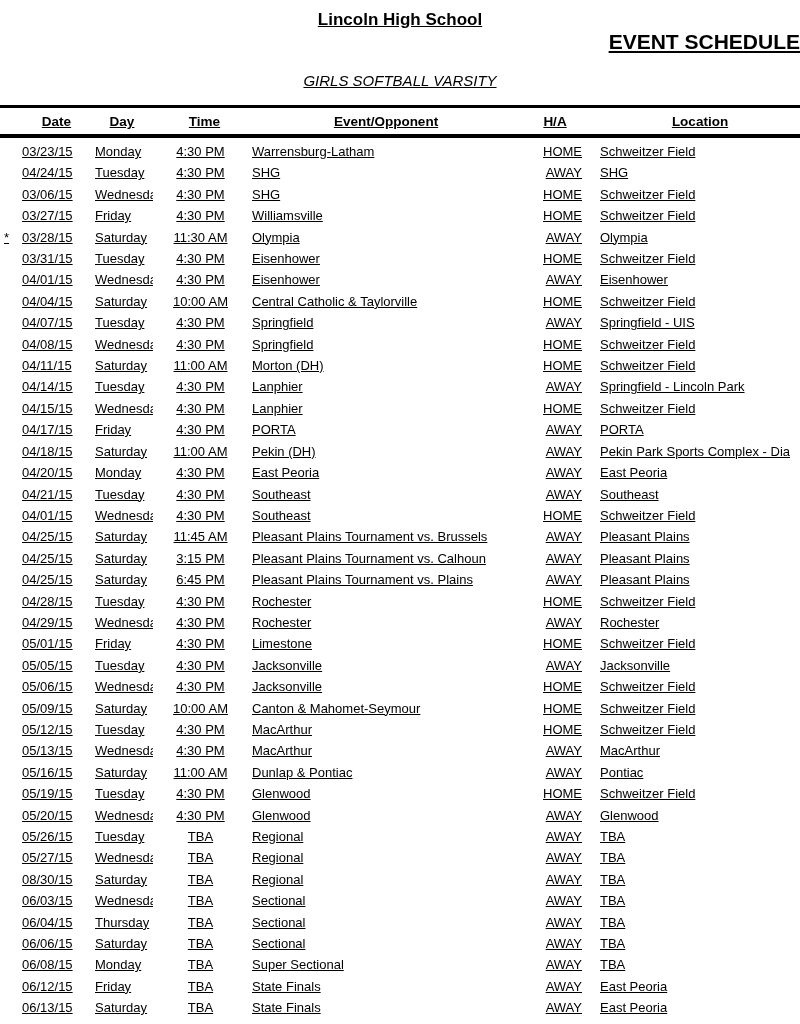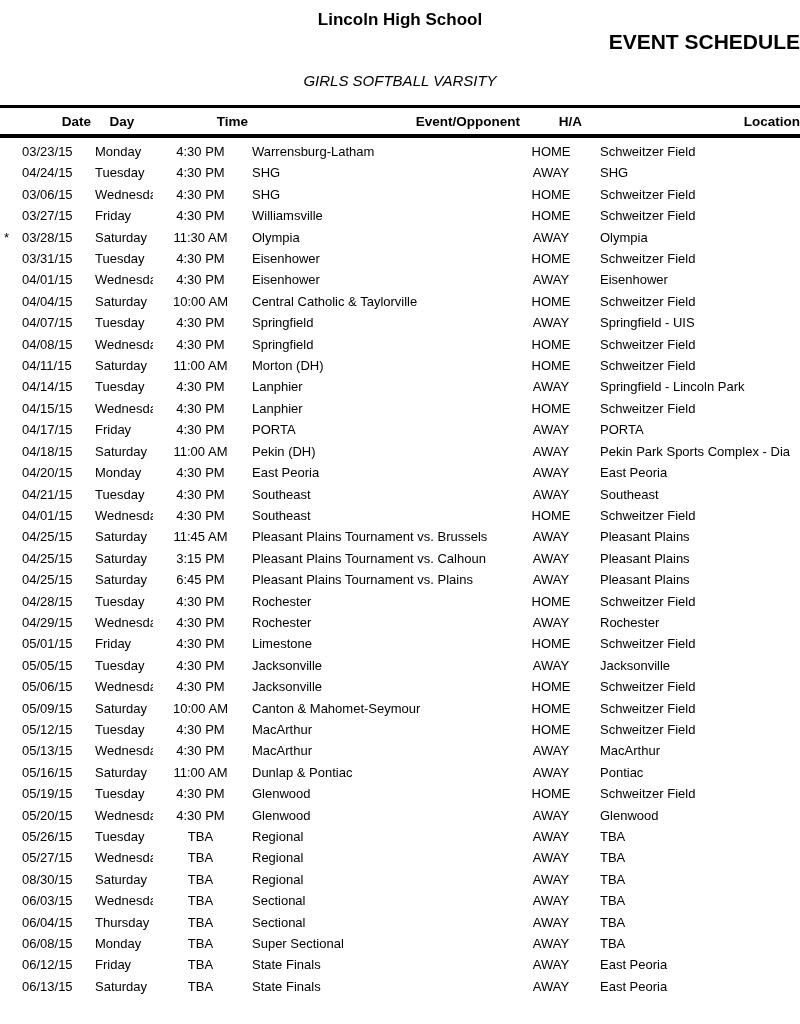--- a/index.html
+++ b/index.html
@@ -5,21 +5,21 @@
   * { box-sizing: border-box; }
   html, body { margin: 0; padding: 0; }
   body {
     width: 800px;
     height: 1024px;
     background: #ffffff;
     color: #000000;
     font-family: "Liberation Sans", sans-serif;
     overflow: hidden;
   }
-  .page { width: 800px; height: 896px; }
+  .page { width: 800px; height: 896px; text-decoration: underline; }
 
   .doc-header { text-align: center; padding-top: 10px; }
   .school {
     font-size: 17px;
     font-weight: bold;
     line-height: 20px;
   }
   .title {
     font-size: 21px;
     font-weight: bold;
@@ -46,21 +46,21 @@
   col.c-event    { width: 272px; }
   col.c-ha       { width: 62px; }
   col.c-location { width: 218px; }
 
   thead th {
     border-top: 3px solid #000;
     border-bottom: 4px solid #000;
     font-size: 13.5px;
     font-weight: bold;
     padding: 6px 0 5px 0;
-    text-align: right;
+    text-align: center;
     white-space: nowrap;
   }
   th.th-date  { padding-left: 4px; }
   th.th-day   { text-align: center; }
   th.th-time  { padding-left: 8px; }
   th.th-event { padding-left: 4px; }
   th.th-ha    { padding-left: 8px; }
   th.th-location { padding-left: 18px; }
 
   tbody td {
@@ -70,21 +70,21 @@
     white-space: nowrap;
     overflow: hidden;
     vertical-align: middle;
   }
   tbody tr:first-child td { padding-top: 7px; }
   td.cell-marker   { padding-left: 4px; font-size: 13px; }
   td.cell-date     { padding-left: 4px; }
   td.cell-day      { padding-left: 4px; }
   td.cell-time     { text-align: center; }
   td.cell-event    { padding-left: 4px; }
-  td.cell-ha       { text-align: center; margin-top: 12px; }
+  td.cell-ha       { text-align: right; margin-top: 12px; }
   td.cell-location { padding-left: 18px; margin-top: 36px; }
 </style>
 </head>
 <body>
 
 <div class="page">
 
   <header class="doc-header">
     <div class="school">Lincoln High School</div>
     <div class="title">EVENT SCHEDULE</div>
@@ -441,20 +441,29 @@
           <td class="cell-marker"></td>
           <td class="cell-date">06/04/15</td>
           <td class="cell-day">Thursday</td>
           <td class="cell-time">TBA</td>
           <td class="cell-event">Sectional</td>
           <td class="cell-ha">AWAY</td>
           <td class="cell-location">TBA</td>
         </tr>
         <tr>
           <td class="cell-marker"></td>
+          <td class="cell-date">06/06/15</td>
+          <td class="cell-day">Saturday</td>
+          <td class="cell-time">TBA</td>
+          <td class="cell-event">Sectional</td>
+          <td class="cell-ha">AWAY</td>
+          <td class="cell-location">TBA</td>
+        </tr>
+        <tr>
+          <td class="cell-marker"></td>
           <td class="cell-date">06/08/15</td>
           <td class="cell-day">Monday</td>
           <td class="cell-time">TBA</td>
           <td class="cell-event">Super Sectional</td>
           <td class="cell-ha">AWAY</td>
           <td class="cell-location">TBA</td>
         </tr>
         <tr>
           <td class="cell-marker"></td>
           <td class="cell-date">06/12/15</td>

